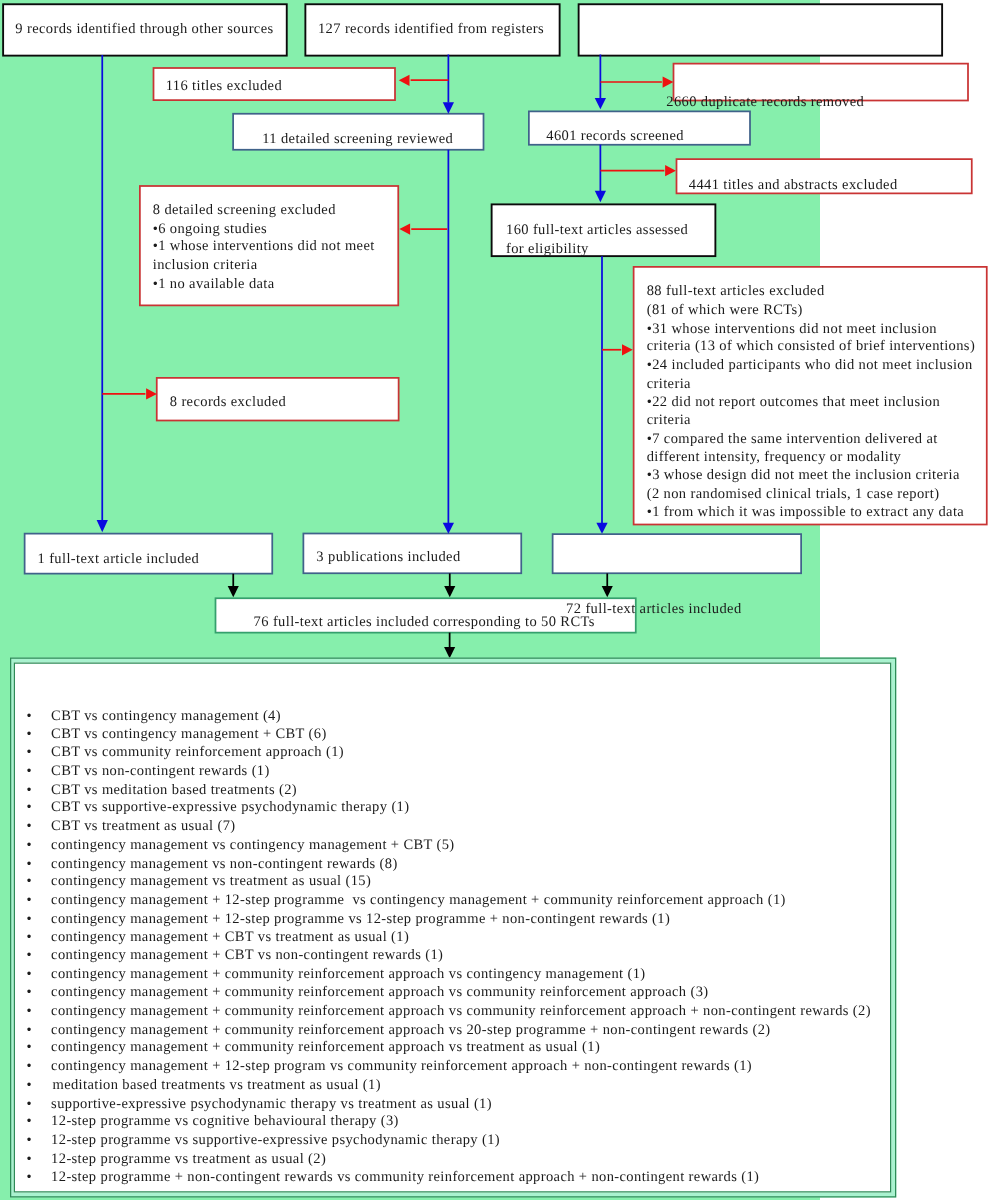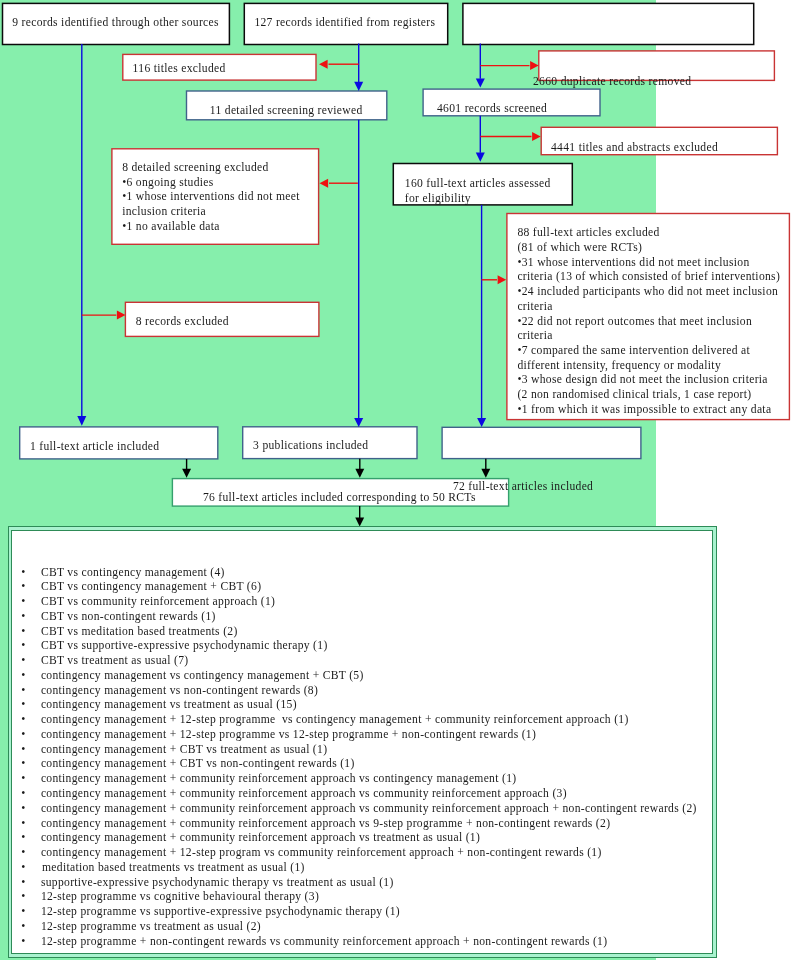--- a/index.html
+++ b/index.html
@@ -162,21 +162,21 @@
       <span class="li" style="left: 40.9px; top: 742.72px;">contingency management + CBT vs treatment as usual (1)</span>
       <span class="dot" style="left: 21.2px; top: 757.48px;">•</span>
       <span class="li" style="left: 40.9px; top: 757.48px;">contingency management + CBT vs non-contingent rewards (1)</span>
       <span class="dot" style="left: 21.2px; top: 772.24px;">•</span>
       <span class="li" style="left: 40.9px; top: 772.24px;">contingency management + community reinforcement approach vs contingency management (1)</span>
       <span class="dot" style="left: 21.2px; top: 787px;">•</span>
       <span class="li" style="left: 40.9px; top: 787px;">contingency management + community reinforcement approach vs community reinforcement approach (3)</span>
       <span class="dot" style="left: 21.2px; top: 801.76px;">•</span>
       <span class="li" style="left: 40.9px; top: 801.76px;">contingency management + community reinforcement approach vs community reinforcement approach + non-contingent rewards (2)</span>
       <span class="dot" style="left: 21.2px; top: 816.52px;">•</span>
-      <span class="li" style="left: 40.9px; top: 816.52px;">contingency management + community reinforcement approach vs 9-step programme + non-contingent rewards (2)</span>
+      <span class="li" style="left: 40.9px; top: 816.52px;">contingency management + community reinforcement approach vs 20-step programme + non-contingent rewards (2)</span>
       <span class="dot" style="left: 21.2px; top: 831.28px;">•</span>
       <span class="li" style="left: 40.9px; top: 831.28px;">contingency management + community reinforcement approach vs treatment as usual (1)</span>
       <span class="dot" style="left: 21.2px; top: 846.04px;">•</span>
       <span class="li" style="left: 40.9px; top: 846.04px;">contingency management + 12-step program vs community reinforcement approach + non-contingent rewards (1)</span>
       <span class="dot" style="left: 21.2px; top: 860.8px;">•</span>
       <span class="li" style="left: 29px; top: 860.8px; margin-left: 13px;">meditation based treatments vs treatment as usual (1)</span>
       <span class="dot" style="left: 21.2px; top: 875.56px;">•</span>
       <span class="li" style="left: 40.9px; top: 875.56px;">supportive-expressive psychodynamic therapy vs treatment as usual (1)</span>
       <span class="dot" style="left: 21.2px; top: 890.32px;">•</span>
       <span class="li" style="left: 40.9px; top: 890.32px;">12-step programme vs cognitive behavioural therapy (3)</span>

